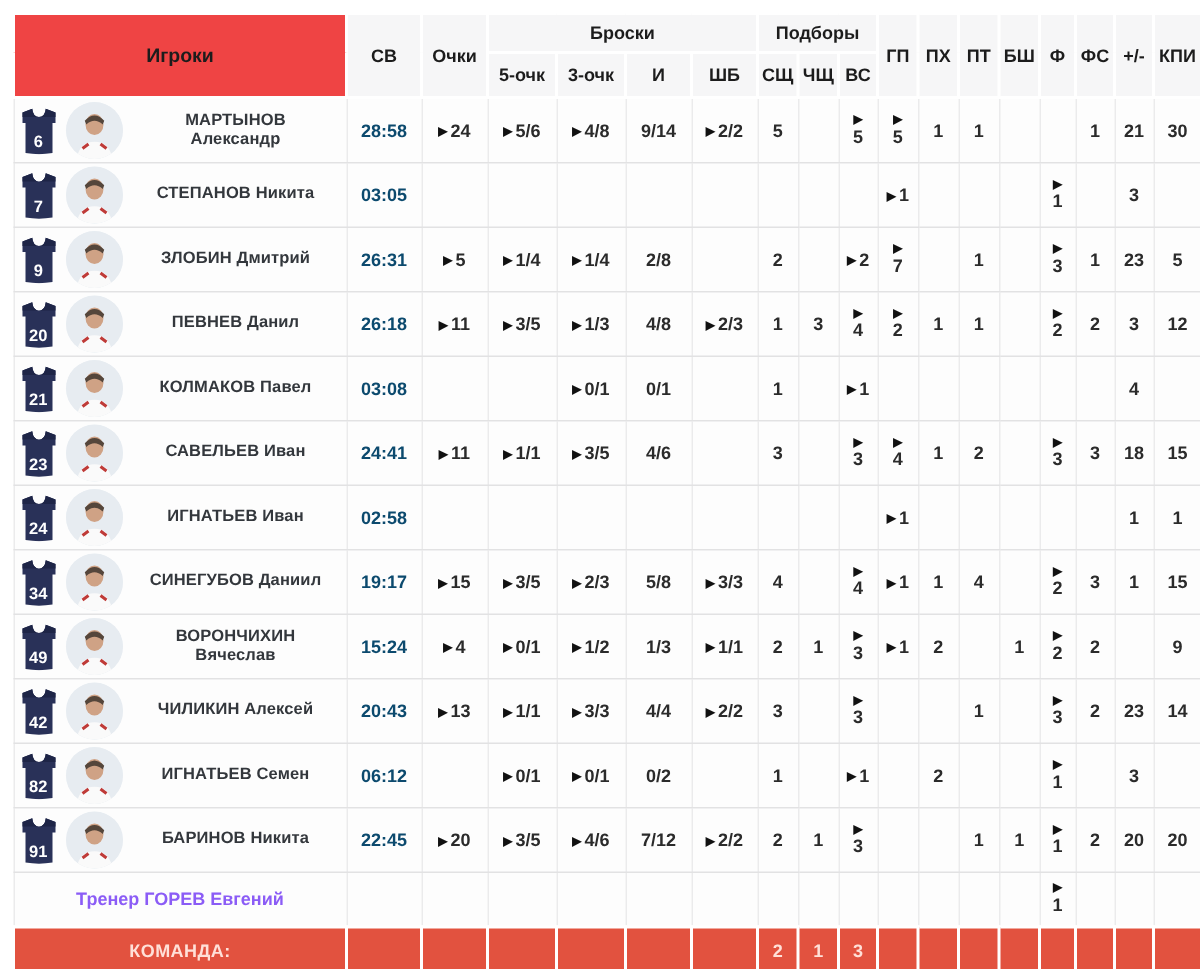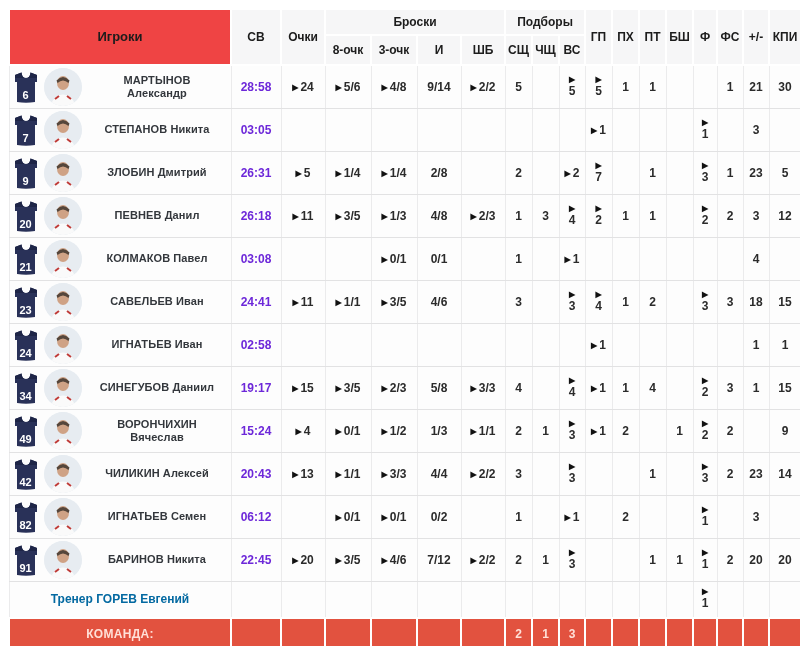--- a/index.html
+++ b/index.html
@@ -37,25 +37,25 @@
     position:absolute;left:0;right:0;bottom:2px;text-align:center;
     color:#ffffff;font-size:11px;font-weight:bold;line-height:1;
   }
   .avatar{width:38px;height:38px;border-radius:50%;overflow:hidden;flex:0 0 auto;background:#e9eef3;}
   .avatar svg{display:block;}
   .pname{
     flex:1;text-align:center;font-size:11px;font-weight:bold;color:#33373c;
     line-height:1.2;letter-spacing:.1px;
   }
   .pname span{display:inline-block;max-width:122px;}
-  .time-cell{font-size:12px;color:#6d28d9;}
+  .time-cell{font-size:12px;color:#0c4a6e;}
   .arrow{font-size:8px;line-height:1;display:inline-block;margin-right:2px;transform:translateY(-1px);color:#111;}
   .stacked{display:flex;flex-direction:column;align-items:center;line-height:1.15;}
   .stacked .arrow{margin:0 0 1px 0;transform:none;}
-  td.coach-cell{font-size:12px;color:#0369a1;}
+  td.coach-cell{font-size:12px;color:#8b5cf6;}
   
   tr.red td{
     background:#e2523f;border:2px solid #ffffff;
     color:#ffe0d8;font-weight:bold;font-size:12px;
   }
   tr.red td.label-cell{font-size:12px;letter-spacing:.3px;}
 </style>
 </head>
 <body>
 
@@ -91,21 +91,21 @@
         <th rowspan="2">ГП</th>
         <th rowspan="2">ПХ</th>
         <th rowspan="2">ПТ</th>
         <th rowspan="2">БШ</th>
         <th rowspan="2">Ф</th>
         <th rowspan="2">ФС</th>
         <th rowspan="2">+/-</th>
         <th rowspan="2">КПИ</th>
       </tr>
       <tr style="height:30px">
-        <th>8-очк</th>
+        <th>5-очк</th>
         <th>3-очк</th>
         <th>И</th>
         <th>ШБ</th>
         <th>СЩ</th>
         <th>ЧЩ</th>
         <th>ВС</th>
       </tr>
     </thead>
     <tbody>
         <tr class="player-row">

